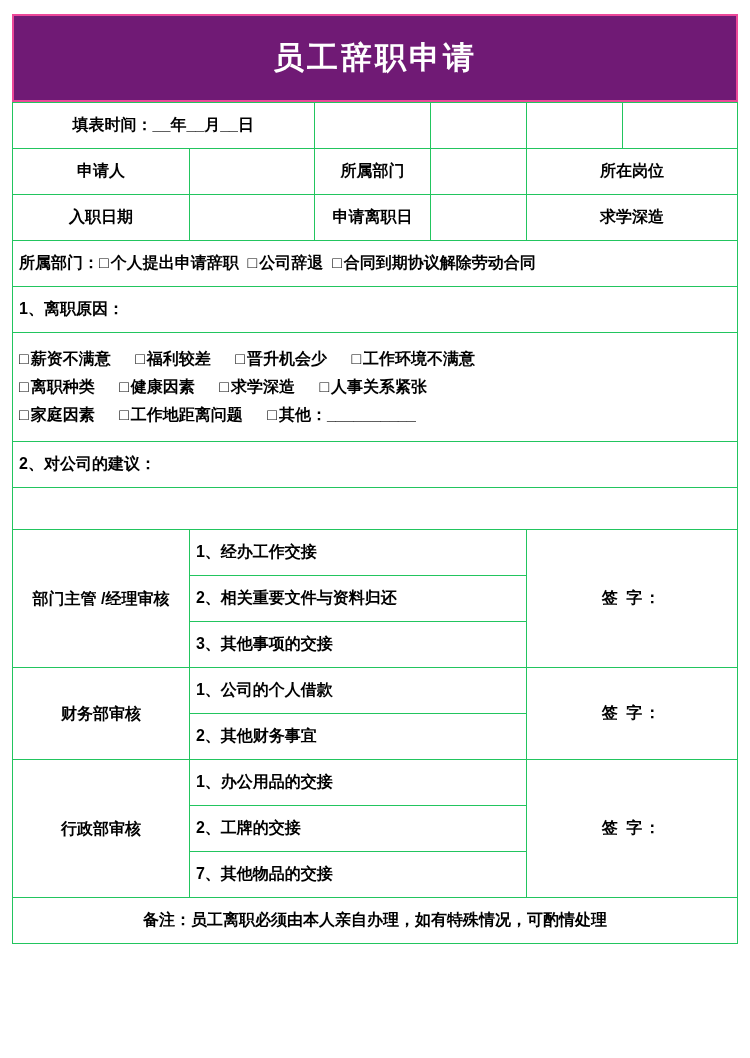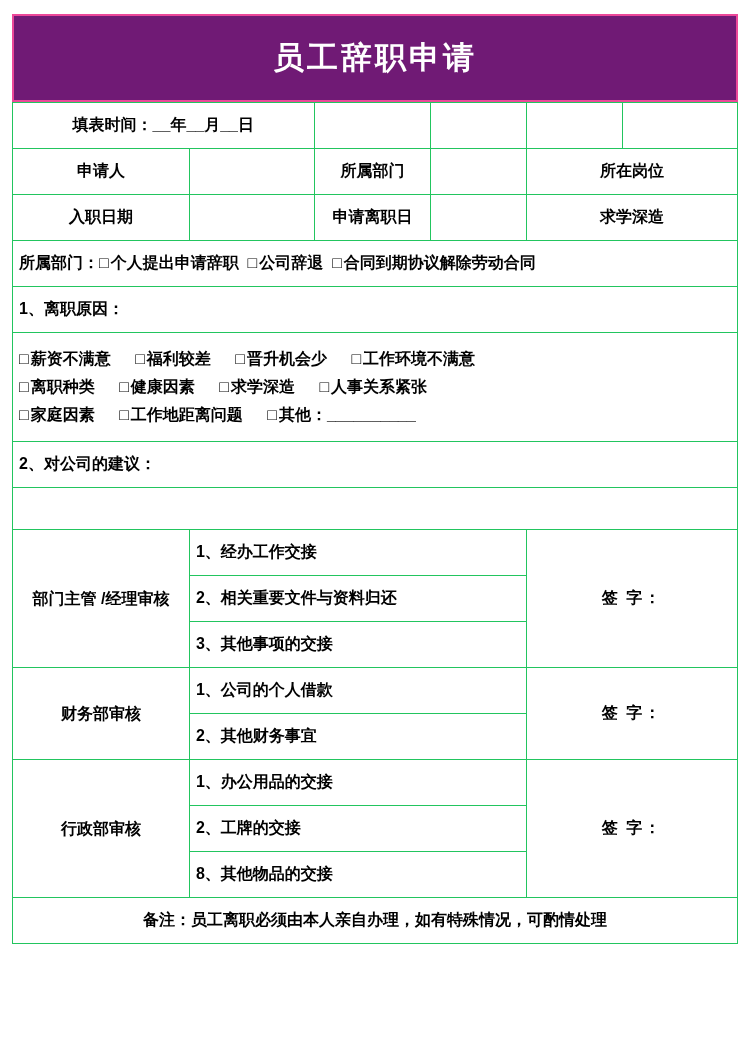--- a/index.html
+++ b/index.html
@@ -214,21 +214,21 @@
 
     <tr>
       <td class="dept-name" rowspan="3">行政部审核</td>
       <td class="item-cell" colspan="3">1、办公用品的交接</td>
       <td class="sign-cell" colspan="2" rowspan="3">签 字：</td>
     </tr>
     <tr>
       <td class="item-cell" colspan="3">2、工牌的交接</td>
     </tr>
     <tr>
-      <td class="item-cell" colspan="3">8、其他物品的交接</td>
+      <td class="item-cell" colspan="3">7、其他物品的交接</td>
     </tr>
 
     <tr class="note-row">
       <td colspan="6">备注：员工离职必须由本人亲自办理，如有特殊情况，可酌情处理</td>
     </tr>
   </tbody>
     </table>
 </div>
 
 </body></html>

